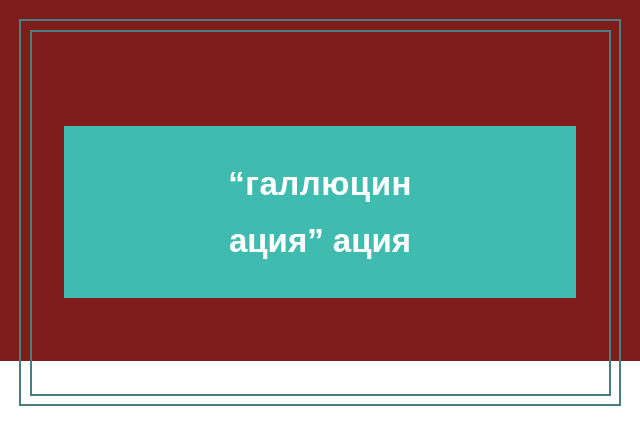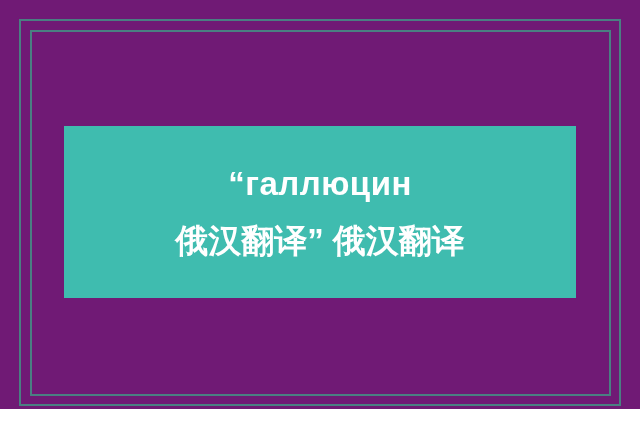--- a/index.html
+++ b/index.html
@@ -9,22 +9,22 @@
   body {
     width: 640px;
     height: 425px;
     overflow: hidden;
     font-family: "Liberation Sans", "DejaVu Sans", sans-serif;
   }
 
   #canvas {
     position: relative;
     width: 640px;
-    height: 409px;
-    background: #701a75;
+    height: 361px;
+    background: #7f1d1d;
     box-sizing: border-box;
   }
 
   
   .frame-outer {
     position: absolute;
     left: 19px;
     top: 19px;
     width: 602px;
     height: 387px;
@@ -84,17 +84,17 @@
 <body>
 
 <div id="canvas">
 
   <div class="frame-outer"></div>
   <div class="frame-inner"></div>
 
   <div class="panel">
     <div class="title-block">
       <span class="title-line title-line-1">“галлюцин</span>
-      <span class="title-line title-line-2">俄汉翻译” 俄汉翻译</span>
+      <span class="title-line title-line-2">ация” ация</span>
     </div>
   </div>
 
 </div>
 
 </body></html>

